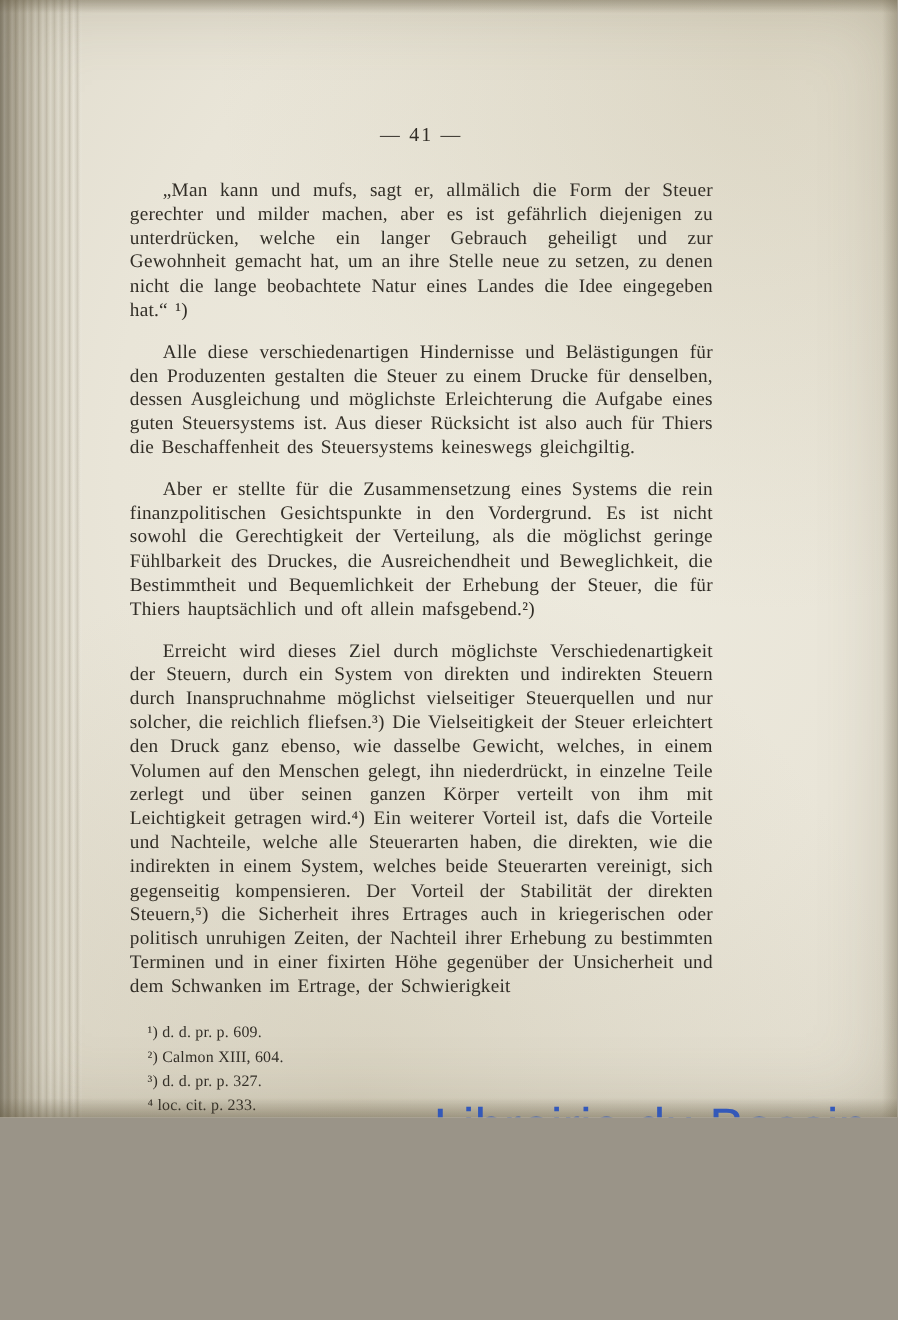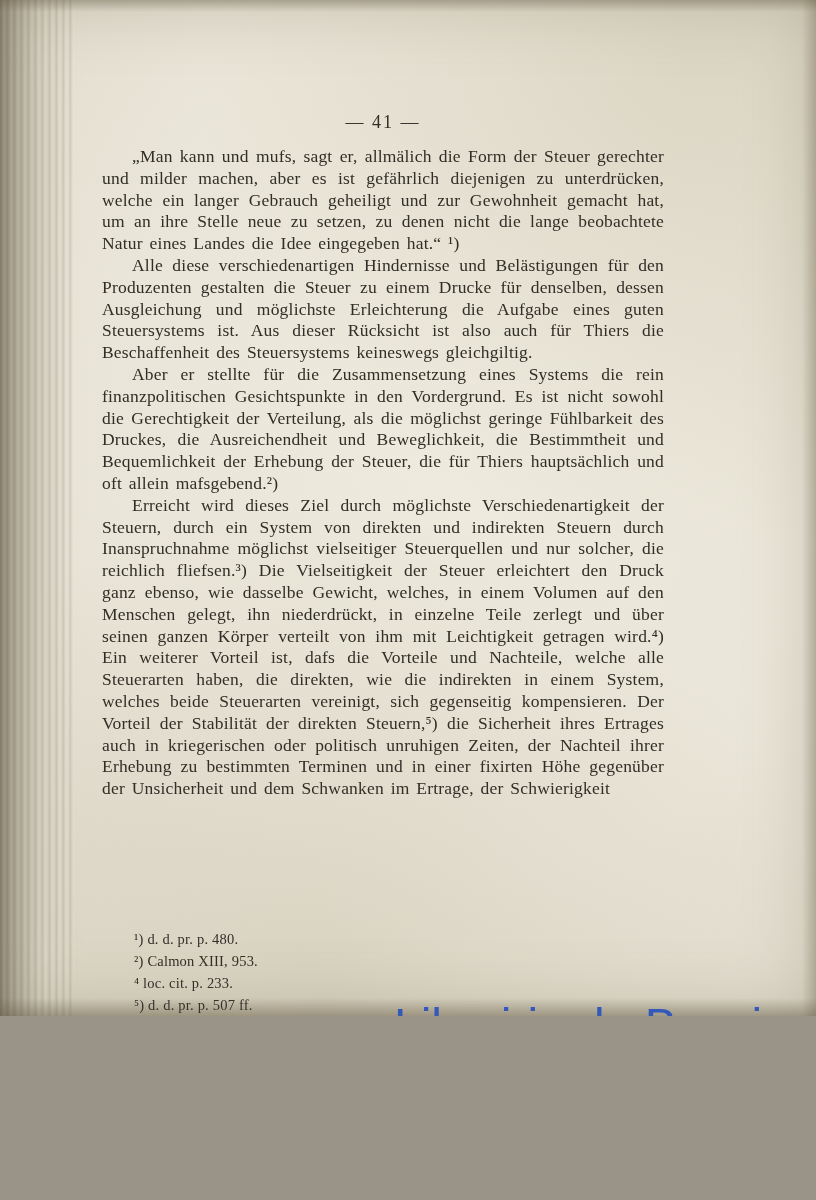--- a/index.html
+++ b/index.html
@@ -70,21 +70,21 @@
     left: 102px;
     width: 562px;
     font-size: 17.5px;
     line-height: 21.8px;
     text-align: justify;
     letter-spacing: 0.2px;
     word-spacing: 2.2px;
     hyphens: auto;
   }
   .para {
-    margin: 0;
+    margin: 16px;
     text-indent: 30px;
   }
   .footnotes {
     position: absolute;
     top: 928px;
     left: 134px;
     width: 420px;
     font-size: 14.5px;
     line-height: 22px;
     letter-spacing: 0.2px;
@@ -114,22 +114,23 @@
   <div class="page-number">—  41  —</div>
 
   <div class="text-block">
     <p class="para">„Man kann und mufs, sagt er, allmälich die Form der Steuer gerechter und milder machen, aber es ist gefährlich diejenigen zu unterdrücken, welche ein langer Gebrauch geheiligt und zur Gewohnheit gemacht hat, um an ihre Stelle neue zu setzen, zu denen nicht die lange beobachtete Natur eines Landes die Idee eingegeben hat.“ ¹)</p>
     <p class="para">Alle diese verschiedenartigen Hindernisse und Belästigungen für den Produzenten gestalten die Steuer zu einem Drucke für denselben, dessen Ausgleichung und möglichste Erleichterung die Aufgabe eines guten Steuersystems ist. Aus dieser Rücksicht ist also auch für Thiers die Beschaffenheit des Steuersystems keineswegs gleichgiltig.</p>
     <p class="para">Aber er stellte für die Zusammensetzung eines Systems die rein finanzpolitischen Gesichtspunkte in den Vordergrund. Es ist nicht sowohl die Gerechtigkeit der Verteilung, als die möglichst geringe Fühlbarkeit des Druckes, die Ausreichendheit und Beweglichkeit, die Bestimmtheit und Bequemlichkeit der Erhebung der Steuer, die für Thiers hauptsächlich und oft allein mafsgebend.²)</p>
     <p class="para">Erreicht wird dieses Ziel durch möglichste Verschiedenartigkeit der Steuern, durch ein System von direkten und indirekten Steuern durch Inanspruchnahme möglichst vielseitiger Steuerquellen und nur solcher, die reichlich fliefsen.³) Die Vielseitigkeit der Steuer erleichtert den Druck ganz ebenso, wie dasselbe Gewicht, welches, in einem Volumen auf den Menschen gelegt, ihn niederdrückt, in einzelne Teile zerlegt und über seinen ganzen Körper verteilt von ihm mit Leichtigkeit getragen wird.⁴) Ein weiterer Vorteil ist, dafs die Vorteile und Nachteile, welche alle Steuerarten haben, die direkten, wie die indirekten in einem System, welches beide Steuerarten vereinigt, sich gegenseitig kompensieren. Der Vorteil der Stabilität der direkten Steuern,⁵) die Sicherheit ihres Ertrages auch in kriegerischen oder politisch unruhigen Zeiten, der Nachteil ihrer Erhebung zu bestimmten Terminen und in einer fixirten Höhe gegenüber der Unsicherheit und dem Schwanken im Ertrage, der Schwierigkeit</p>
   </div>
 
   <div class="footnotes">
-    <div class="footnote">¹) d. d. pr. p. 480.</div>
-    <div class="footnote">²) Calmon XIII, 953.</div>
+    <div class="footnote">¹) d. d. pr. p. 609.</div>
+    <div class="footnote">²) Calmon XIII, 604.</div>
+    <div class="footnote">³) d. d. pr. p. 327.</div>
     <div class="footnote">⁴ loc. cit. p. 233.</div>
     <div class="footnote">⁵) d. d. pr. p. 507 ff.</div>
   </div>
 
   <div class="watermark" style="color: rgb(45, 89, 203);">Librairie du Bassin</div>
 
   <div class="vignette"></div>
 
 </div>
 

